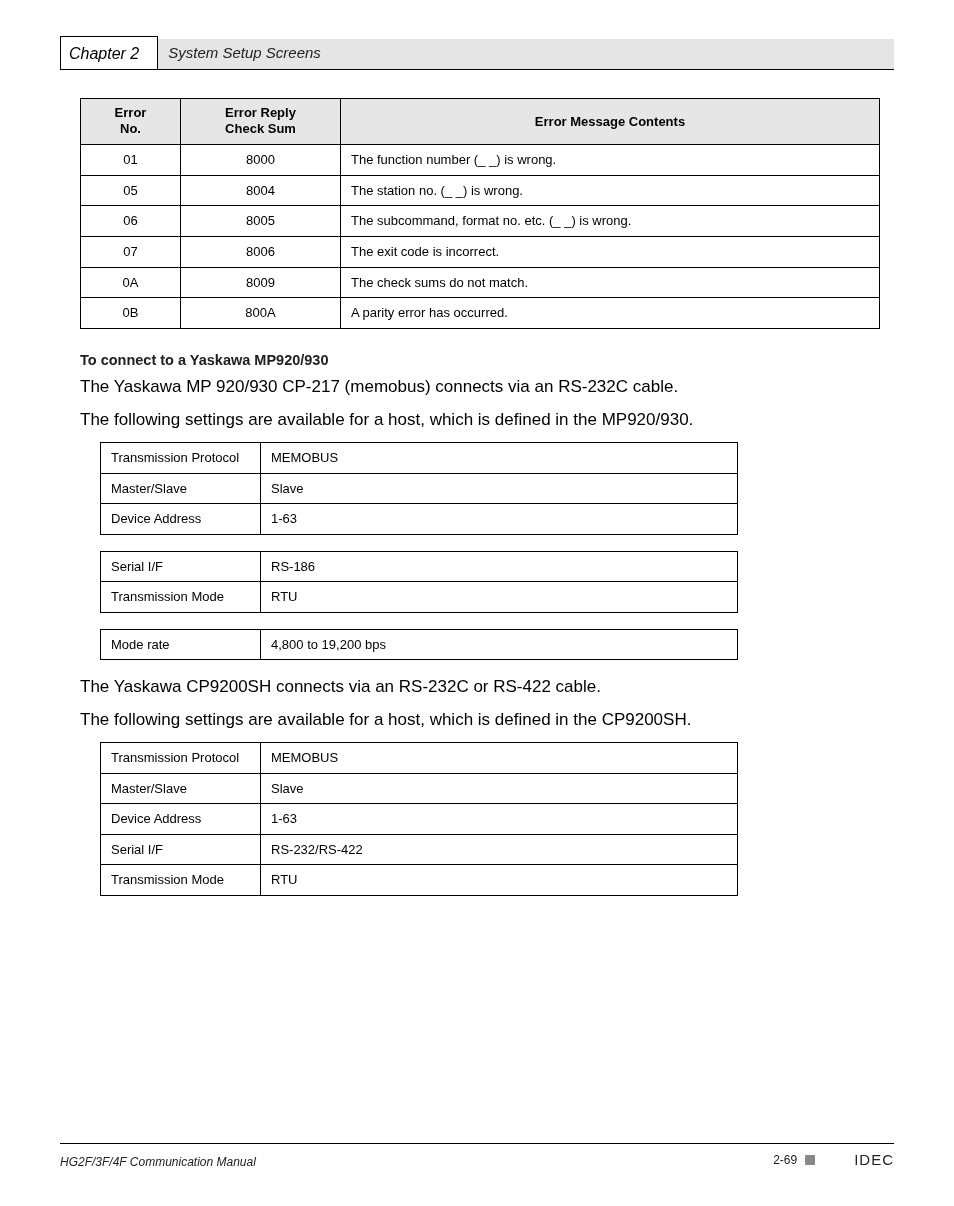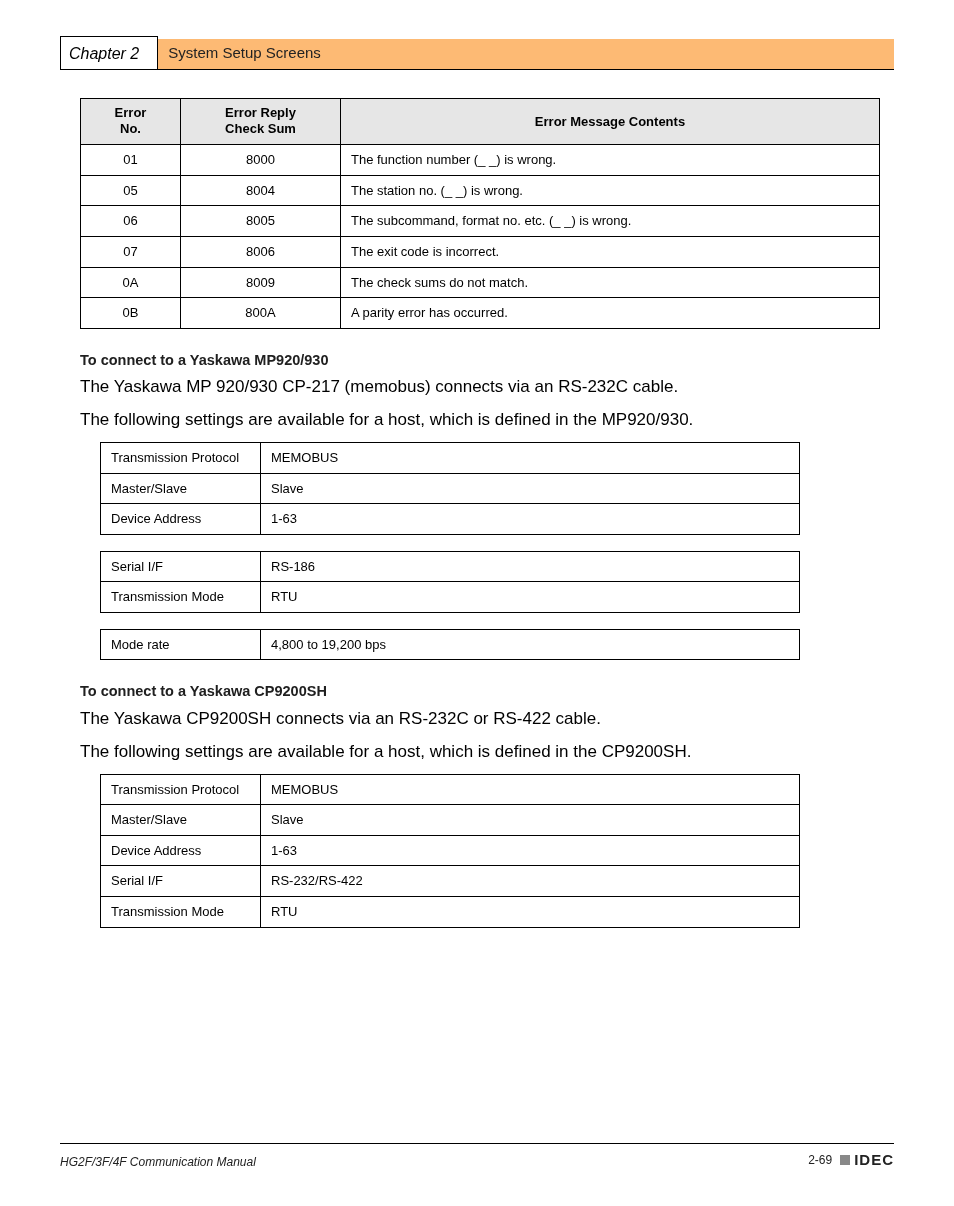--- a/index.html
+++ b/index.html
@@ -26,47 +26,48 @@
   }
   .chapter-box {
     border: 1px solid #000;
     border-bottom: none;
     padding: 6px 18px 4px 8px;
     font-style: italic;
     font-size: 16px;
     font-weight: 500;
   }
   .header-grey {
-    background: #fdba74;
+    background: #e5e5e5;
     flex: 1;
     height: 30px;
     display: flex;
     align-items: center;
     padding-left: 10px;
+    font-style: italic;
     font-size: 15px;
     color: #232323;
   }
   h4.section-title {
     font-size: 14.5px;
     font-weight: bold;
     color: #202020;
     margin: 22px 0 6px 20px;
   }
   p.para {
     margin: 6px 0 10px 20px;
     font-size: 17px;
   }
   table {
     border-collapse: collapse;
     margin: 6px 0 16px 20px;
     width: 800px;
     font-size: 13px;
   }
   table.narrow {
-    width: 700px;
+    width: 638px;
     margin-left: 40px;
   }
   th, td {
     border: 1px solid #000;
     padding: 6px 10px;
     text-align: left;
     vertical-align: middle;
   }
   th {
     background: #e6e6e6;
@@ -94,25 +95,26 @@
   }
   .footer .right {
     display: flex;
     align-items: center;
     gap: 8px;
     font-style: normal;
   }
   .idec-logo {
     display: flex;
     align-items: center;
-    font-weight: 700;
+    font-weight: 400;
     letter-spacing: 1px;
     font-size: 15px;
     font-style: normal;
     font-family: Arial, sans-serif;
+    gap: 35px;
   }
   .idec-sq {
     display: inline-block;
     width: 10px;
     height: 10px;
     background: #888;
     margin-right: 4px;
   }
 </style>
 </head>
@@ -200,21 +202,20 @@
     </table>
   <table class="narrow">
       <tbody id="s1t3">
         <tr>
           <td style="width: 160px;">Mode rate</td>
           <td>4,800 to 19,200 bps</td>
         </tr>
       </tbody>
     </table>
 
-  <h4 class="section-title">To connect to a Yaskawa CP9200SH</h4>
   <p class="para">The Yaskawa CP9200SH connects via an RS-232C or RS-422 cable.</p>
   <p class="para">The following settings are available for a host, which is defined in the CP9200SH.</p>
 
   <table class="narrow">
       <tbody id="s2t1">
         <tr>
           <td style="width: 160px;">Transmission Protocol</td>
           <td>MEMOBUS</td>
         </tr>
         <tr>

